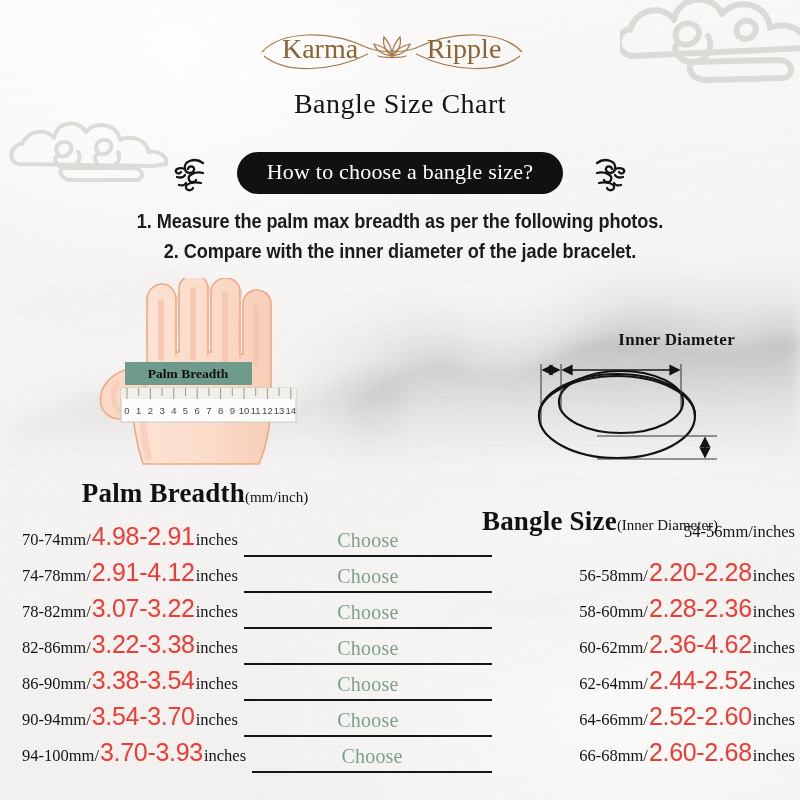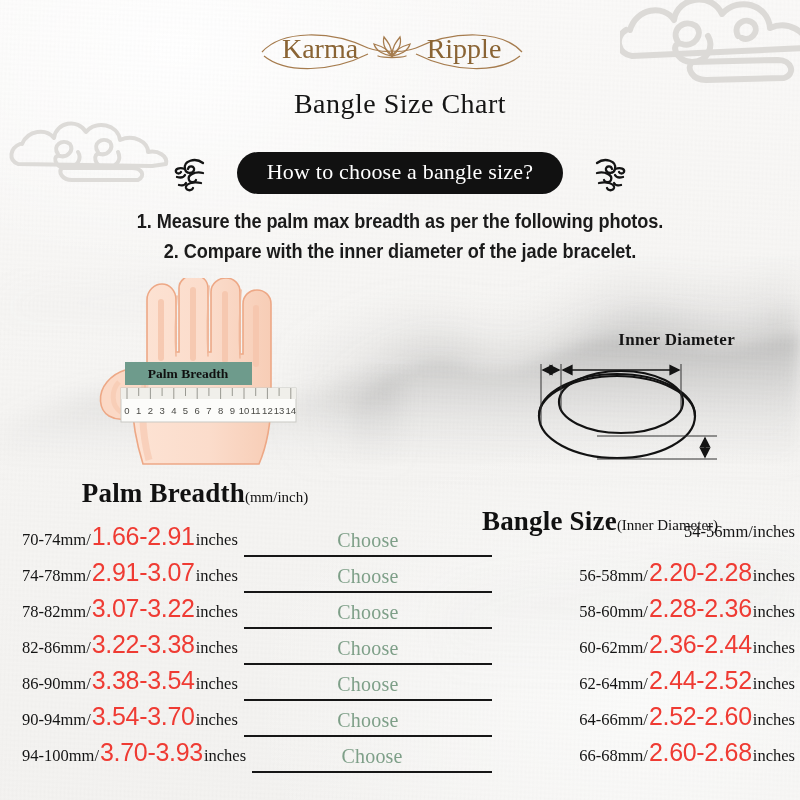--- a/index.html
+++ b/index.html
@@ -340,30 +340,30 @@
   <div class="sect left">
     <span class="big">Palm Breadth</span><span class="small">(mm/inch)</span>
   </div>
   <div class="sect right">
     <span class="big">Bangle Size</span><span class="small">(Inner Diameter)</span>
   </div>
 
   <div class="tbl left" id="palm-table">
       <div class="row">
         <span class="mm">70-74mm/</span>
-        <span class="inch">1.66-2.91</span>
+        <span class="inch">4.98-2.91</span>
         <span class="unit">inches</span>
         <span class="choose-cell">
           <span class="choose-txt">Choose</span>
           <span class="choose-line"></span>
         </span>
       </div>
       <div class="row">
         <span class="mm">74-78mm/</span>
-        <span class="inch">2.91-3.07</span>
+        <span class="inch">2.91-4.12</span>
         <span class="unit">inches</span>
         <span class="choose-cell">
           <span class="choose-txt">Choose</span>
           <span class="choose-line"></span>
         </span>
       </div>
       <div class="row">
         <span class="mm">78-82mm/</span>
         <span class="inch">3.07-3.22</span>
         <span class="unit">inches</span>
@@ -419,21 +419,21 @@
         <span class="inch">2.20-2.28</span>
         <span class="unit">inches</span>
       </div>
       <div class="row right-row">
         <span class="mm">58-60mm/</span>
         <span class="inch">2.28-2.36</span>
         <span class="unit">inches</span>
       </div>
       <div class="row right-row">
         <span class="mm">60-62mm/</span>
-        <span class="inch">2.36-2.44</span>
+        <span class="inch">2.36-4.62</span>
         <span class="unit">inches</span>
       </div>
       <div class="row right-row">
         <span class="mm">62-64mm/</span>
         <span class="inch">2.44-2.52</span>
         <span class="unit">inches</span>
       </div>
       <div class="row right-row">
         <span class="mm">64-66mm/</span>
         <span class="inch">2.52-2.60</span>

